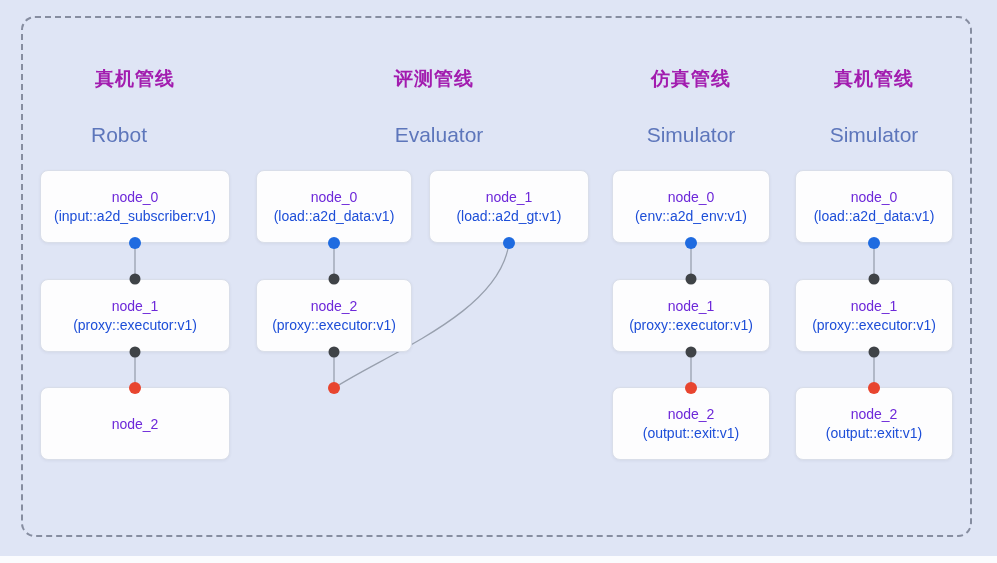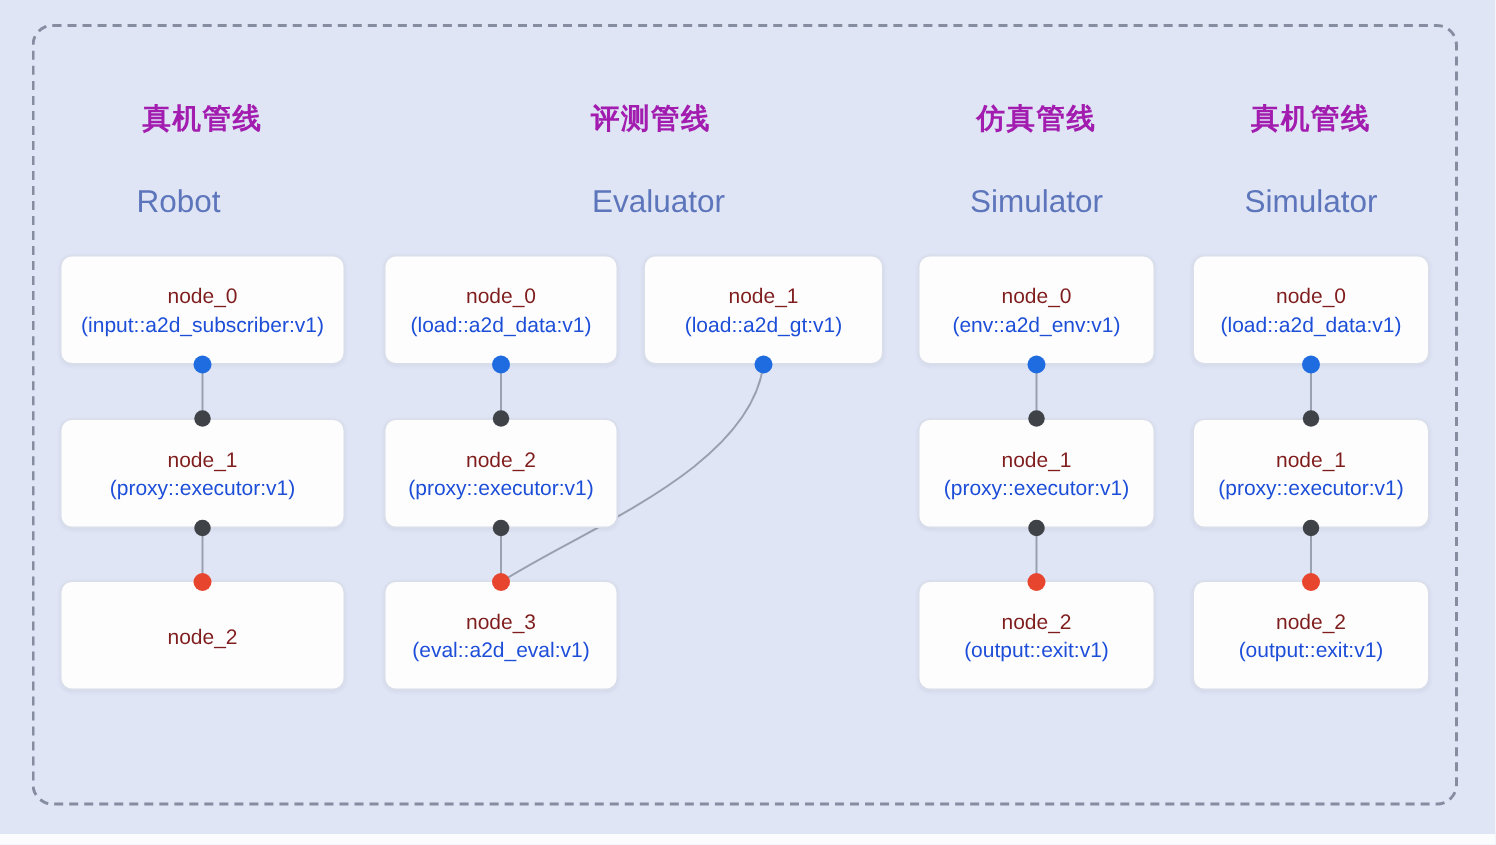--- a/index.html
+++ b/index.html
@@ -67,21 +67,21 @@
     display: flex;
     flex-direction: column;
     align-items: center;
     justify-content: center;
     gap: 3px;
     box-sizing: border-box;
     z-index: 2;
   }
   .node-name {
     font-size: 14px;
-    color: #7f1d1d;
+    color: #6d28d9;
   }
   .node-type {
     font-size: 14px;
     color: #1d4ed8;
     white-space: nowrap;
   }
 
   .dot {
     position: absolute;
     width: 12px; height: 12px;
@@ -162,24 +162,20 @@
     <div class="node-type">(load::a2d_data:v1)</div>
   </div>
   <div class="node" style="left:429px; top:170px; width:160px;">
     <div class="node-name">node_1</div>
     <div class="node-type">(load::a2d_gt:v1)</div>
   </div>
   <div class="node" style="left:256px; top:279px; width:156px;">
     <div class="node-name">node_2</div>
     <div class="node-type">(proxy::executor:v1)</div>
   </div>
-  <div class="node" style="left:256px; top:387px; width:156px;">
-    <div class="node-name">node_3</div>
-    <div class="node-type">(eval::a2d_eval:v1)</div>
-  </div>
 
   <div class="node" style="left:612px; top:170px; width:158px;">
     <div class="node-name">node_0</div>
     <div class="node-type">(env::a2d_env:v1)</div>
   </div>
   <div class="node" style="left:612px; top:279px; width:158px;">
     <div class="node-name">node_1</div>
     <div class="node-type">(proxy::executor:v1)</div>
   </div>
   <div class="node" style="left:612px; top:387px; width:158px;">

